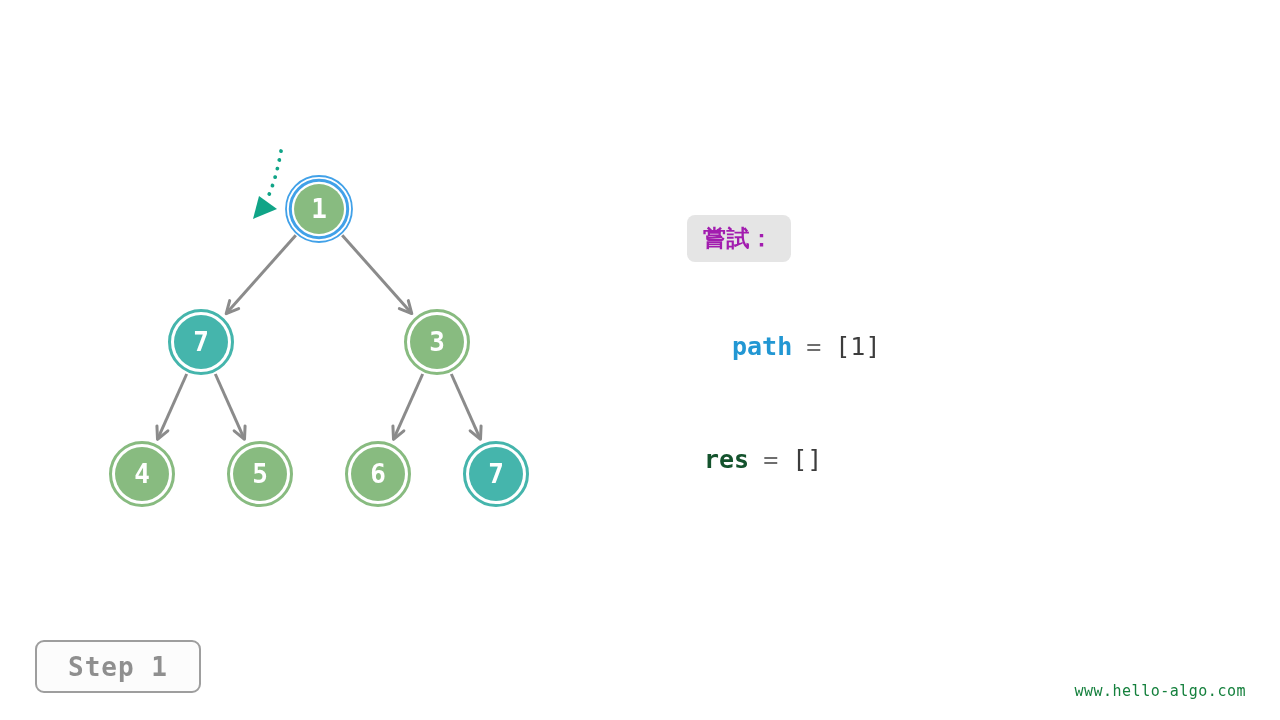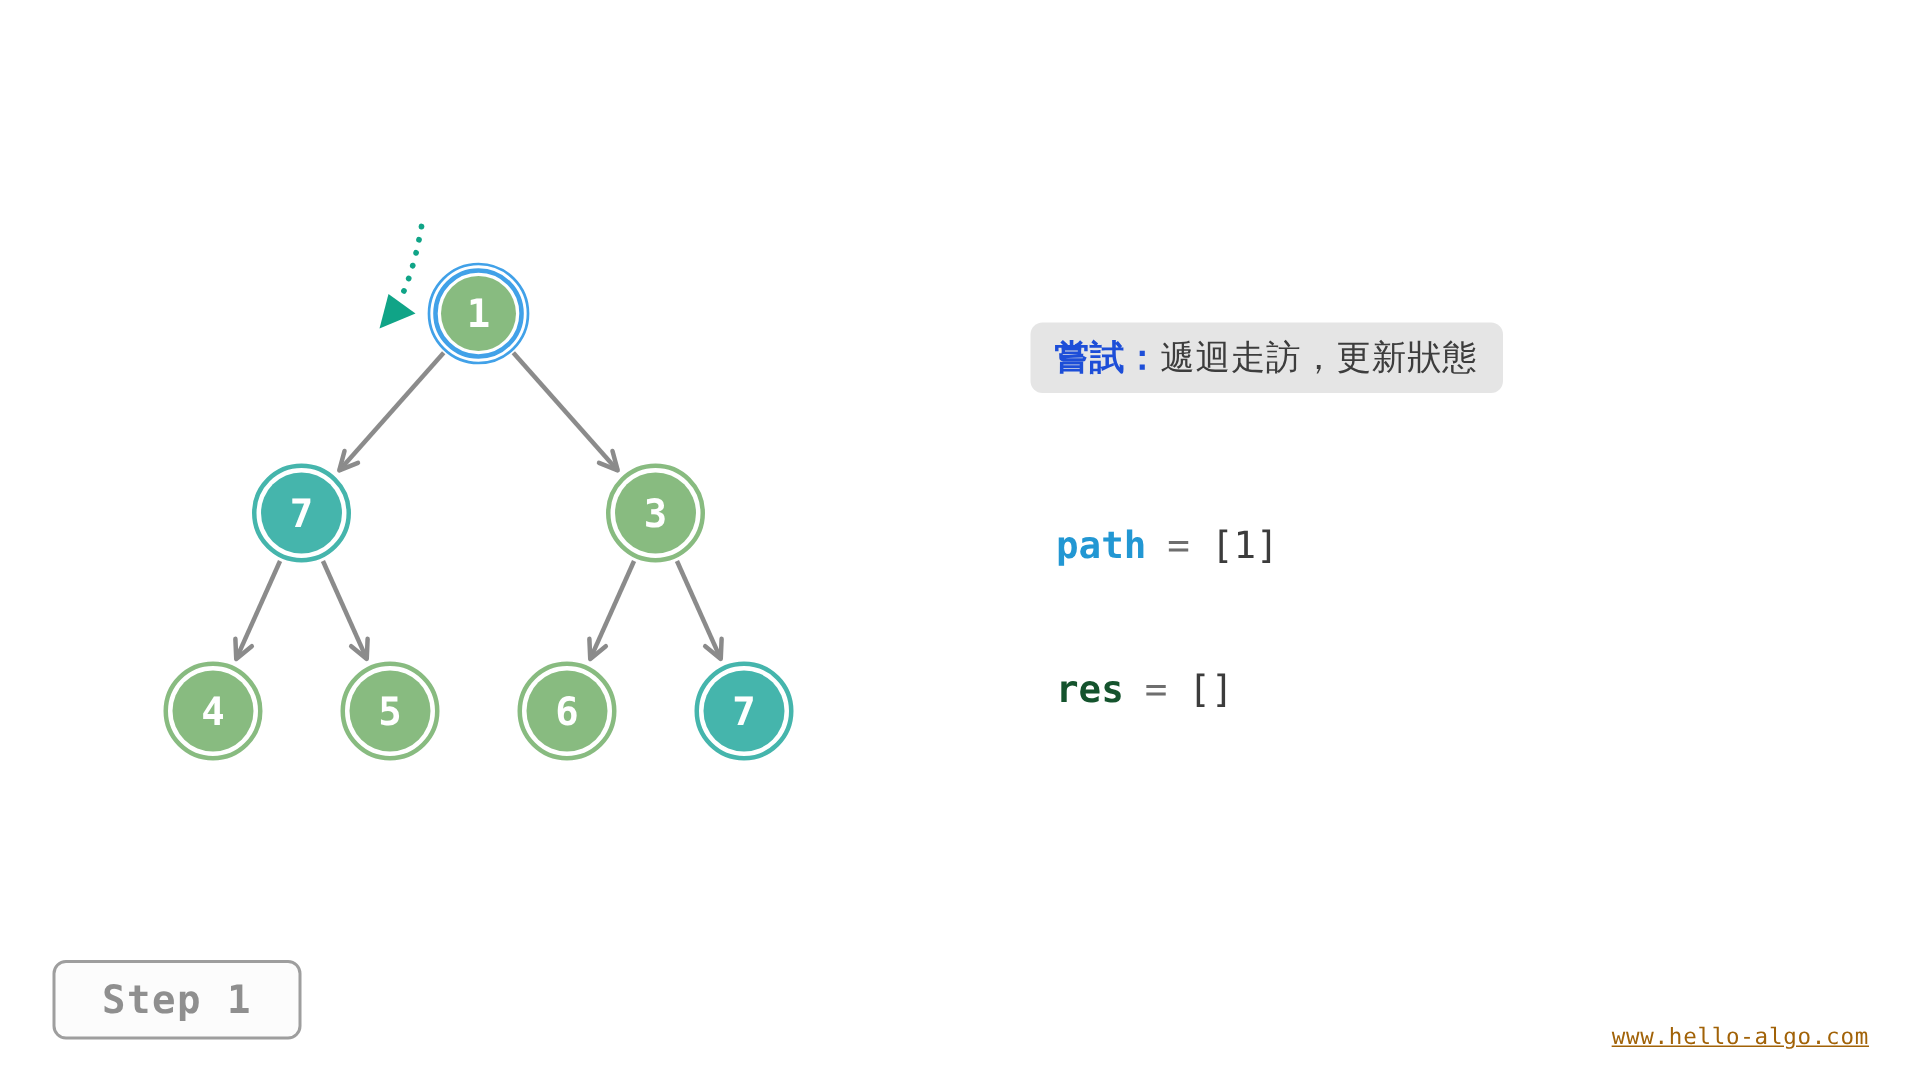--- a/index.html
+++ b/index.html
@@ -27,57 +27,57 @@
     font-weight: bold;
     font-size: 26px;
     text-anchor: middle;
   }
   .pointer-dots { fill: none; stroke: #10A487; stroke-width: 3.8;
                   stroke-linecap: round; stroke-dasharray: 0.1 8.8; }
   .pointer-head { fill: #10A487; }
 
   
   .cjk { color: #3D3D3D; font-size: 23px; letter-spacing: 0.5px; }
-  .cjk .lbl { font-weight: bold; color: #1d4ed8; }
+  .cjk .lbl { font-weight: bold; color: #a21caf; }
   .legend-try {
     position: absolute; left: 687px; top: 215px;
     height: 47px; display: inline-flex; align-items: center;
     background: #E5E5E5; border-radius: 8px; padding: 0 17px 0 16px;
   }
   .legend-backtrack {
     position: absolute; left: 703px; top: 277px; line-height: 28px;
   }
   .code-line {
     position: absolute; left: 704px;
     font-family: "DejaVu Sans Mono", monospace;
     font-size: 25px; line-height: 30px; color: #3C3C3C;
   }
   .code-line .var-name { font-weight: bold; }
-  .path-line { top: 349px; }
+  .path-line { top: 332px; margin-left: 28px; }
   .res-line  { top: 445px; }
   .path-line .var-name { color: #2297D3; }
   .res-line  .var-name { color: #14532d; }
   .code-line .eq { color: #6E6E6E; margin: 0 14px; }
   .code-line .val { color: #3C3C3C; }
 
   
   .step-badge {
     position: absolute; left: 35px; top: 640px;
     width: 166px; height: 53px; box-sizing: border-box;
     border: 2px solid #9E9E9E; border-radius: 9px; background: #FCFCFC;
     display: flex; align-items: center; justify-content: center;
     font-family: "DejaVu Sans Mono", monospace;
     font-weight: bold; font-size: 26px; color: #8F8F8F; letter-spacing: 1px;
   }
 
   
   .watermark {
     position: absolute; right: 34px; bottom: 20px;
     font-family: "DejaVu Sans Mono", monospace;
-    font-size: 15px; color: #a16207; letter-spacing: 0.5px; text-decoration: underline;
+    font-size: 15px; color: #15803d; letter-spacing: 0.5px;
   }
 </style>
 </head>
 <body>
 
 <div class="stage">
 
   <svg class="tree" width="600" height="560" viewBox="0 0 600 560">
     <defs>
       <marker id="arrowhead" markerUnits="userSpaceOnUse" markerWidth="20" markerHeight="20" refX="15" refY="9" orient="auto">
@@ -138,21 +138,20 @@
 
     <g class="node">
       <circle class="ring-teal" cx="496" cy="474" r="31.5"></circle>
       <circle class="core-teal" cx="496" cy="474" r="27"></circle>
       <text x="496" y="483">7</text>
     </g>
   </svg>
 
   <div class="legend-try cjk">
     <span class="lbl">嘗試：</span>
-      <span>遞迴走訪，更新狀態</span>
   </div>
 
 
   <div class="code-line path-line">
     <span class="var-name">path</span><span class="eq">=</span><span class="val">[1]</span>
   </div>
 
   <div class="code-line res-line">
     <span class="var-name">res</span><span class="eq">=</span><span class="val">[]</span>
   </div>

